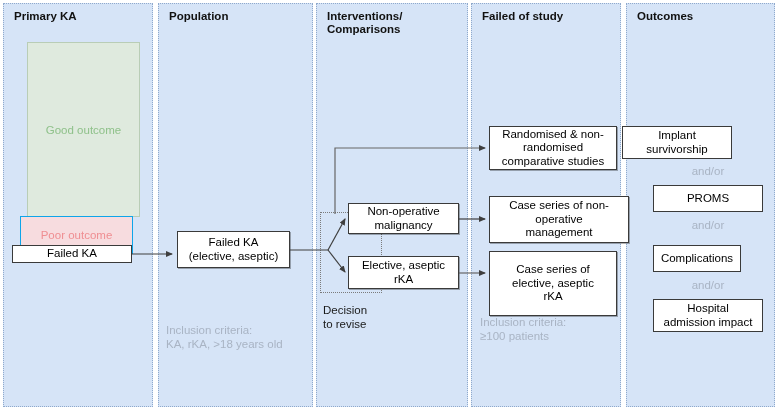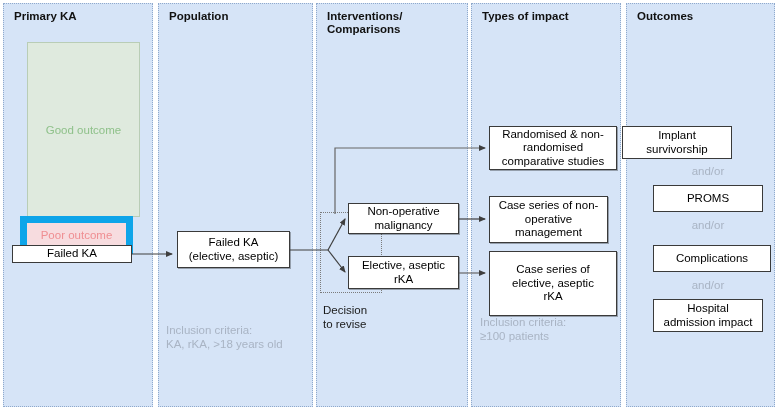--- a/index.html
+++ b/index.html
@@ -62,21 +62,21 @@
     justify-content: center;
     font-size: 11.5px;
   }
   #good-outcome {
     background: #dfeade;
     border: 1px solid #b9cdb6;
     color: #8fc18a;
   }
   #poor-outcome {
     background: #f7dcdf;
-    border: 7px solid #0ea5e9;
+    border: 1px solid #0ea5e9;
     color: #ef8e92;
     justify-content: center;
   }
   
   .muted {
     position: absolute;
     font-size: 11.5px;
     line-height: 14px;
     color: #a9b4c4;
     white-space: pre-line;
@@ -123,21 +123,21 @@
   <div class="col" style="left:158px; width:155px;">
     <div class="col-title">Population</div>
   </div>
 
   <div class="col" style="left:316px; width:152px;">
     <div class="col-title">Interventions/
 Comparisons</div>
   </div>
 
   <div class="col" style="left:471px; width:150px;">
-    <div class="col-title">Types of impact</div>
+    <div class="col-title">Failed of study</div>
   </div>
 
   <div class="col" style="left:626px; width:149px;">
     <div class="col-title">Outcomes</div>
   </div>
 
   <div class="outcome-block" id="good-outcome" style="left:27px; top:42px; width:113px; height:175px;">
     <span>Good outcome</span>
   </div>
 
@@ -171,21 +171,21 @@
 
   <div class="label-dark" style="left:323px; top:303px; width:110px;">Decision
 to revise</div>
 
   <div class="node" style="left:489px; top:126px; width:128px; height:44px;">
     <span>Randomised &amp; non-
 randomised
 comparative studies</span>
   </div>
 
-  <div class="node" style="left:489px; top:196px; width:119px; height:47px;">
+  <div class="node" style="left:489px; top:196px; width:140px; height:47px;">
     <span>Case series of non-
 operative
 management</span>
   </div>
 
   <div class="node" style="left:489px; top:251px; width:128px; height:65px;">
     <span>Case series of
 elective, aseptic
 rKA</span>
   </div>
@@ -198,21 +198,21 @@
     <span>Implant
 survivorship</span>
   </div>
   <div class="andor" style="left:638px; top:165px;">and/or</div>
 
   <div class="node node-plain" style="left:653px; top:185px; width:110px; height:27px;">
     <span>PROMS</span>
   </div>
   <div class="andor" style="left:638px; top:219px;">and/or</div>
 
-  <div class="node node-plain" style="left:653px; top:245px; width:118px; height:27px;">
+  <div class="node node-plain" style="left:653px; top:245px; width:88px; height:27px;">
     <span>Complications</span>
   </div>
   <div class="andor" style="left:638px; top:279px;">and/or</div>
 
   <div class="node node-plain" style="left:653px; top:299px; width:110px; height:33px;">
     <span>Hospital
 admission impact</span>
   </div>
 
   <svg id="wires" viewBox="0 0 778 410">

